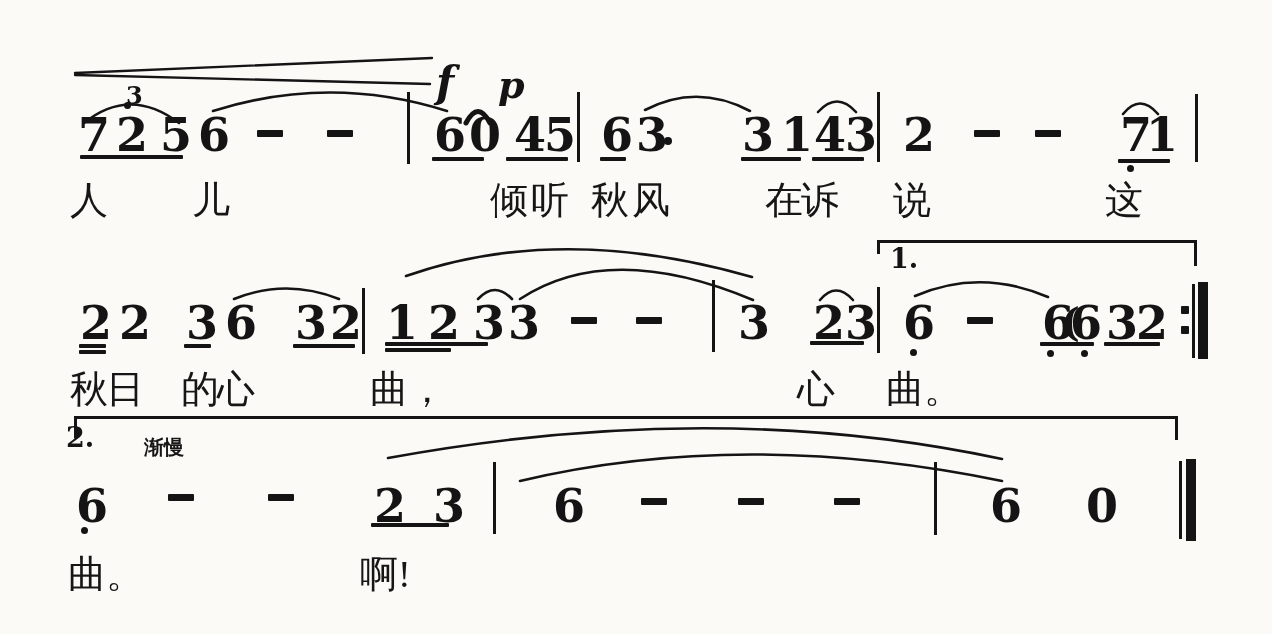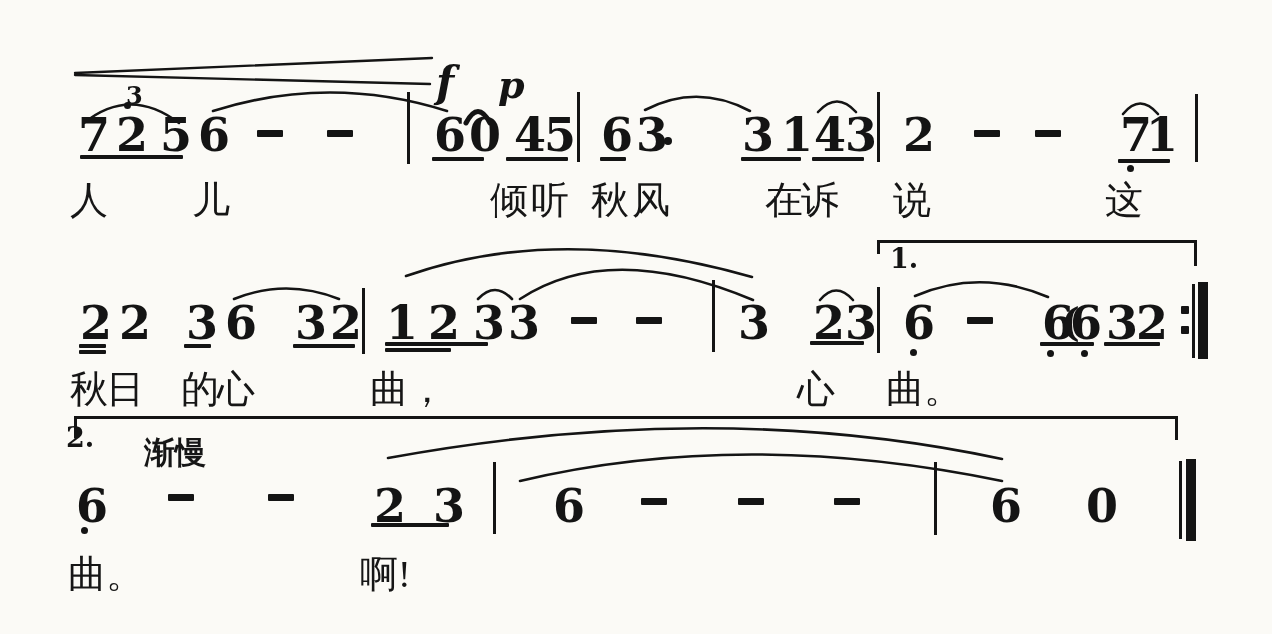--- a/index.html
+++ b/index.html
@@ -219,14 +219,14 @@
     <span class="lyric" style="left: 106px; top: 370px; font-size: 38px;">日</span>
     <span class="lyric" style="left: 181px; top: 370px; font-size: 38px;">的</span>
     <span class="lyric" style="left: 217px; top: 370px; font-size: 38px;">心</span>
     <span class="lyric" style="left: 370px; top: 370px; font-size: 38px;">曲，</span>
     <span class="lyric" style="left: 797px; top: 370px; font-size: 38px;">心</span>
     <span class="lyric" style="left: 886px; top: 370px; font-size: 38px;">曲。</span>
     <span class="lyric" style="left: 68px; top: 555px; font-size: 38px;">曲。</span>
     <span class="lyric" style="left: 360px; top: 555px; font-size: 38px;">啊!</span>
     <span class="dyn" style="left: 436px; top: 62px; font-size: 42px;">f</span>
     <span class="dyn" style="left: 498px; top: 66px; font-size: 38px;">p</span>
-    <span class="tempo" style="left: 144px; top: 437px; font-size: 31px;">渐慢</span>
+    <span class="tempo" style="left: 144px; top: 437px; font-size: 20px;">渐慢</span>
   </div>
 
 </body></html>

